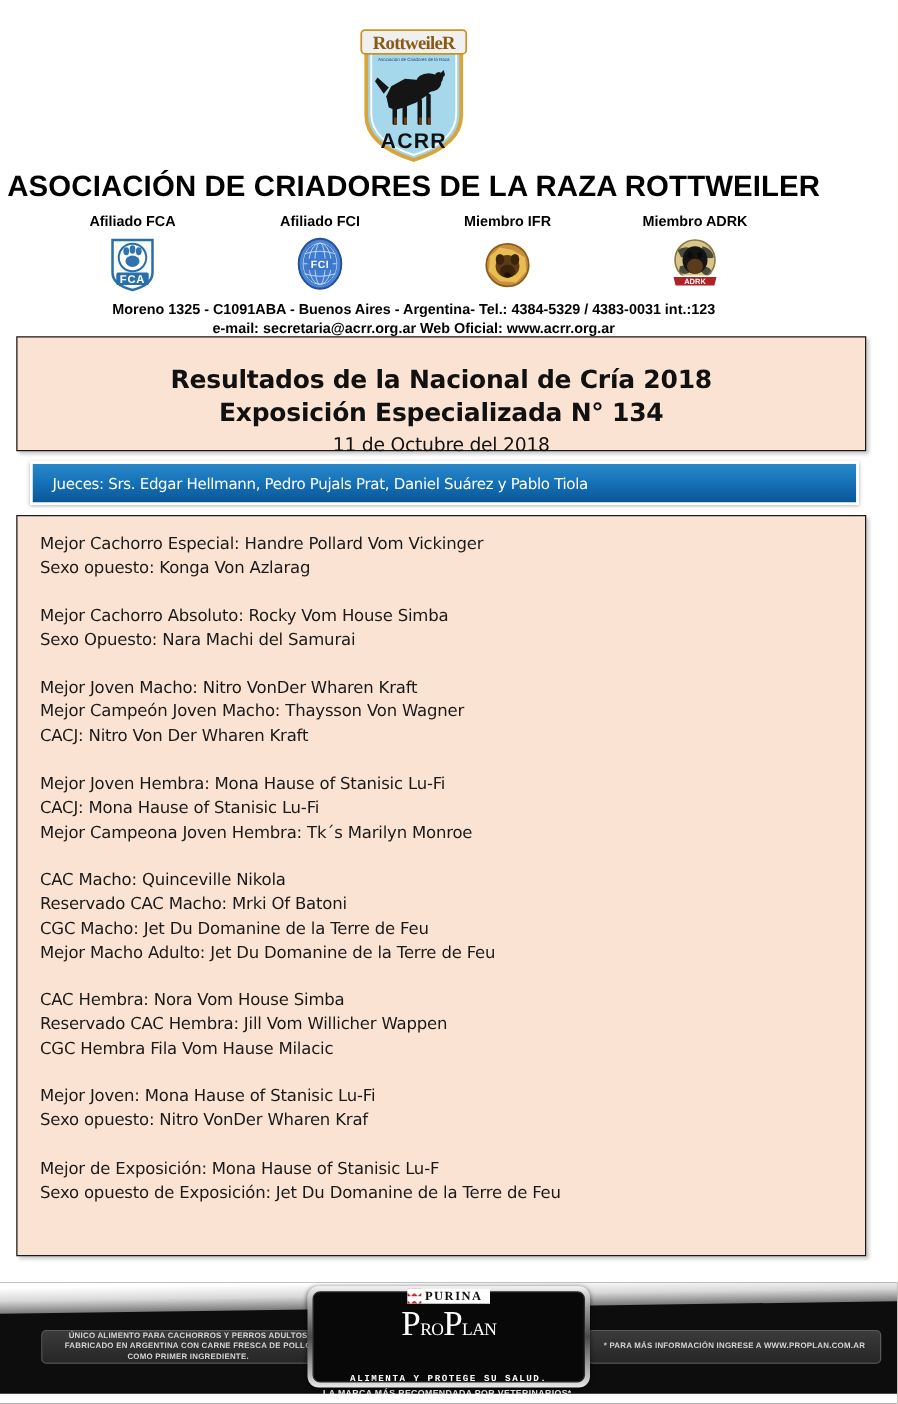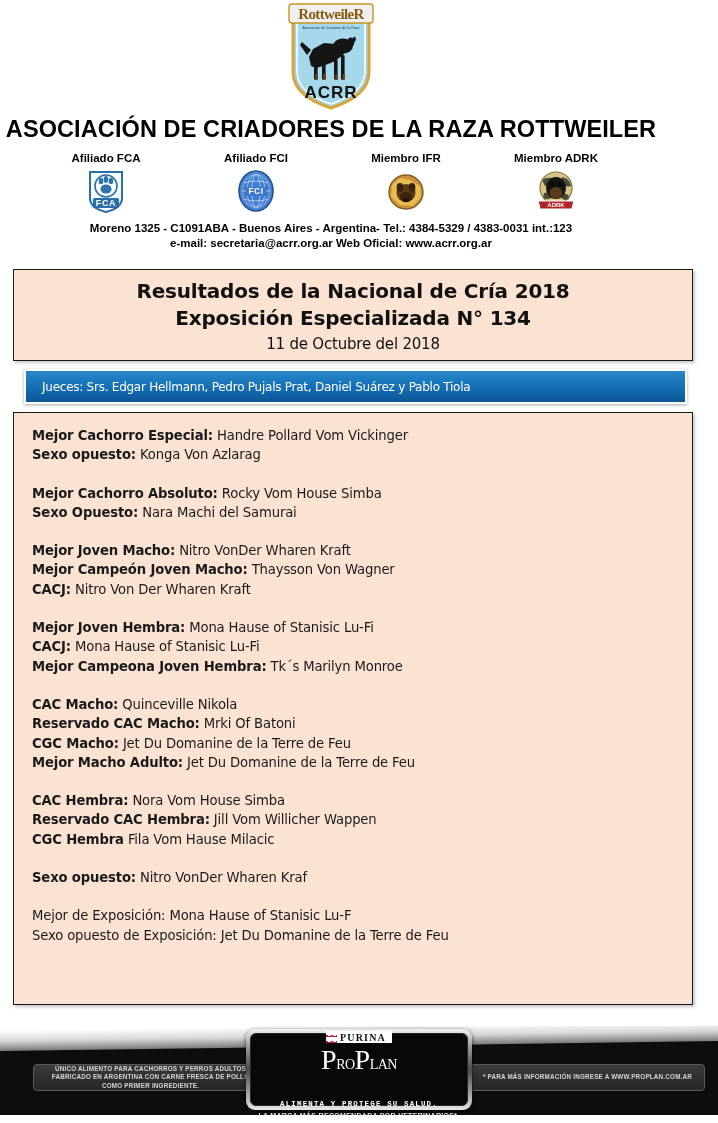--- a/index.html
+++ b/index.html
@@ -11,21 +11,21 @@
     width: 718px;
     height: 1123px;
     position: relative;
     overflow: hidden;
     font-family: "Liberation Sans", sans-serif;
   }
 
   
   .header {
     width: 662px;
-    padding-top: 0;
+    padding-top: 20px;
     text-align: center;
   }
   .crest-wrap {
     width: 100%;
     display: flex;
     justify-content: center;
   }
   .crest {
     width: 92px;
     height: 112px;
@@ -83,21 +83,21 @@
     position: absolute;
     left: 13px;
     top: 269px;
     width: 680px;
     height: 92px;
     box-sizing: border-box;
     background: #FBE3D3;
     border: 1.5px solid #1a1a1a;
     box-shadow: 2px 2px 3px rgba(0,0,0,0.22);
     text-align: center;
-    padding-top: 8px;
+    padding-top: 20px;
   }
   .t-line1, .t-line2 {
     font-family: "DejaVu Sans", sans-serif;
     font-weight: bold;
     font-size: 20px;
     color: #111;
     line-height: 27px;
     letter-spacing: -0.2px;
   }
   .t-line3 {
@@ -146,21 +146,21 @@
     padding: 13px 0 0 18px;
   }
   .res-line {
     font-family: "DejaVu Sans", sans-serif;
     font-size: 13.2px;
     color: #1a1a1a;
     line-height: 19.3px;
     letter-spacing: -0.15px;
     white-space: nowrap;
   }
-  .res-line .lbl { font-weight: bold; text-align: center; }
+  .res-line .lbl { font-weight: normal; text-align: center; }
   .res-line.allbold { font-weight: normal; }
   .res-gap { height: 19px; }
 
   
   .purina-banner {
     position: absolute;
     left: 0;
     top: 1026px;
     width: 718px;
     height: 97px;
@@ -432,20 +432,21 @@
       <div class="res-gap"></div>
       <div class="res-line"><span class="lbl">CAC Macho:</span><span> Quinceville Nikola</span></div>
       <div class="res-line"><span class="lbl">Reservado CAC Macho:</span><span> Mrki  Of Batoni</span></div>
       <div class="res-line"><span class="lbl">CGC Macho:</span><span> Jet Du Domanine  de la Terre de Feu</span></div>
       <div class="res-line"><span class="lbl">Mejor Macho Adulto:</span><span> Jet Du Domanine de la Terre de Feu</span></div>
       <div class="res-gap"></div>
       <div class="res-line"><span class="lbl">CAC Hembra:</span><span> Nora Vom  House Simba</span></div>
       <div class="res-line"><span class="lbl">Reservado CAC Hembra:</span><span> Jill Vom  Willicher Wappen</span></div>
       <div class="res-line"><span class="lbl">CGC Hembra</span><span> Fila Vom  Hause Milacic</span></div>
       <div class="res-gap"></div>
+      <div class="res-line"><span class="lbl">Mejor Joven:</span><span> Mona  Hause of Stanisic Lu-Fi</span></div>
       <div class="res-line"><span class="lbl">Sexo opuesto:</span><span> Nitro VonDer  Wharen Kraf</span></div>
       <div class="res-gap"></div>
       <div class="res-line allbold"><span class="">Mejor de Exposición: Mona Hause of Stanisic Lu-F</span><span></span></div>
       <div class="res-line allbold"><span class="">Sexo opuesto de Exposición: Jet Du Domanine de la Terre de Feu</span><span></span></div>
     </div>
 </div>
 
 <div class="purina-banner">
   <div class="banner-swoosh"></div>
 

